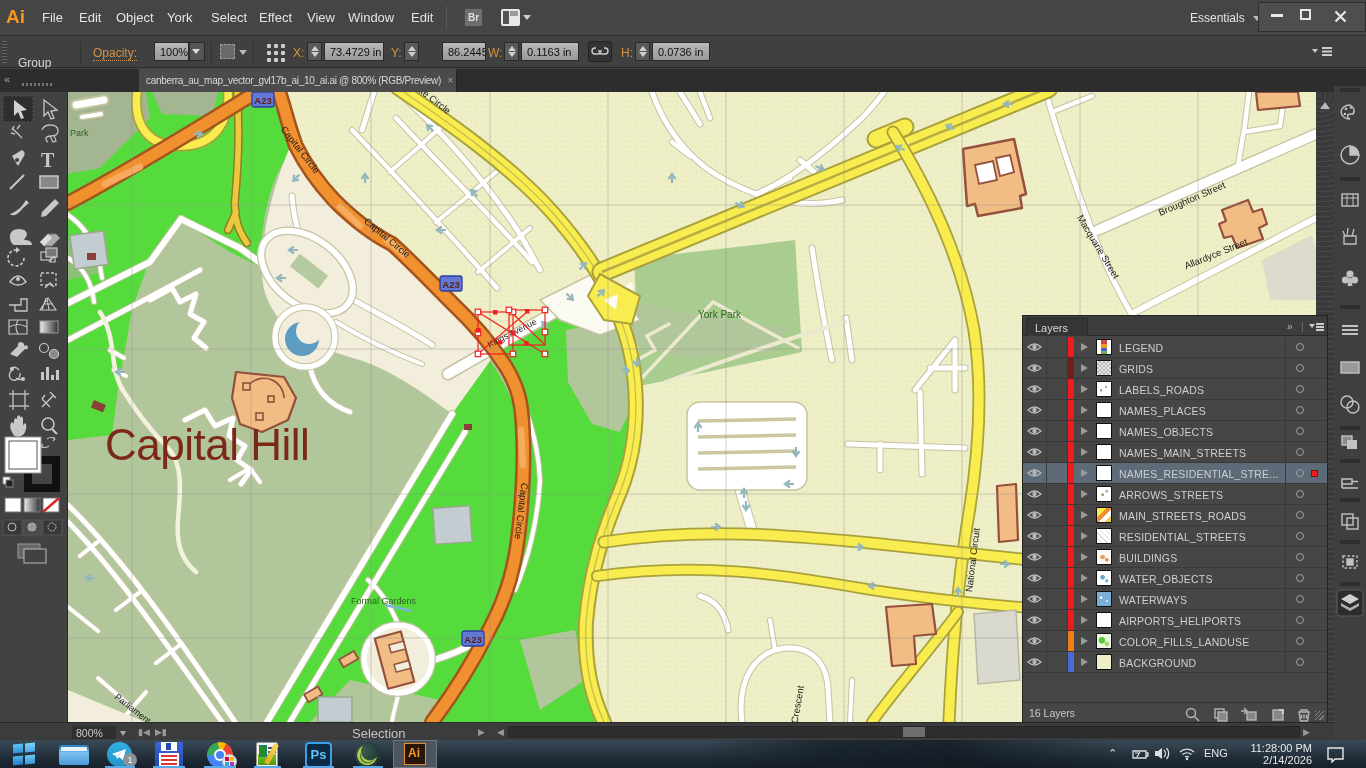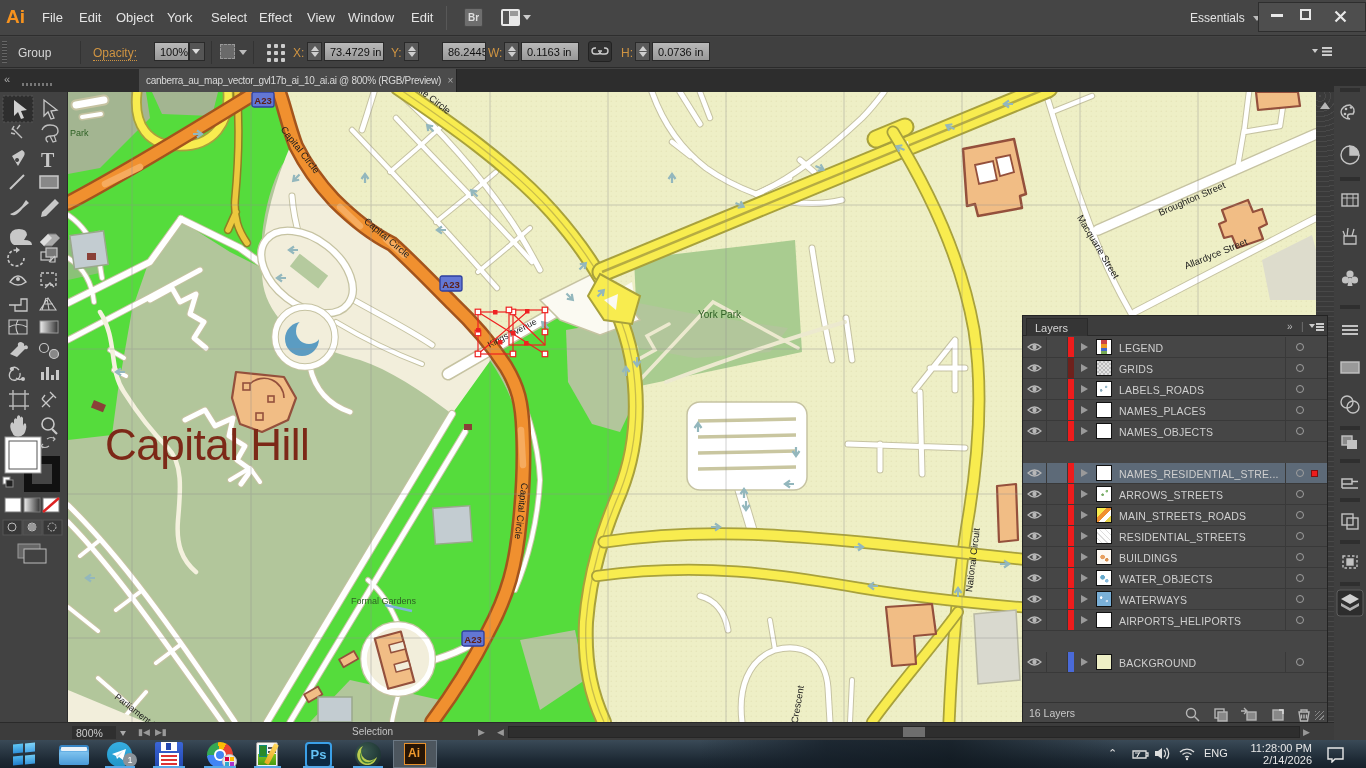--- a/index.html
+++ b/index.html
@@ -56,21 +56,21 @@
   <div class="abs" style="left:1258px;top:2px;width:108px;height:30px;background:#4e4e4e;border:1px solid #2e2e2e;"></div>
   <div class="abs" style="left:1271px;top:14px;width:12px;height:3px;background:#e8e8e8;"></div>
   <div class="abs" style="left:1300px;top:9px;width:11px;height:11px;border:2px solid #e8e8e8;"></div>
   <svg class="abs" style="left:1334px;top:10px;" width="13" height="13">
       <path d="M1.5 1.5 L11.5 11.5 M11.5 1.5 L1.5 11.5" stroke="#e8e8e8" stroke-width="2.2"></path>
     </svg>
 </div>
 
 <div class="abs" id="ctrlbar">
   <div class="abs" style="left:2px;top:4px;width:5px;height:22px;background:repeating-linear-gradient(#666 0 1px,#3a3a3a 1px 3px);"></div>
-  <div class="clab" style="left:18px;">Group</div>
+  <div class="clab" style="left:18px;margin-top:10px;">Group</div>
   <div class="abs" style="left:80px;top:4px;width:1px;height:23px;background:#333;"></div>
   <div class="abs" style="left:211px;top:4px;width:1px;height:23px;background:#333;"></div>
   <div class="abs" style="left:253px;top:4px;width:1px;height:23px;background:#333;"></div>
   <div class="olab" style="left:93px;">Opacity:</div>
   <div class="cbox" style="left:154px;width:35px;">100%</div>
   <div class="abs" style="left:189px;top:5px;width:16px;height:19px;background:#555;border:1px solid #2a2a2a;"></div>
   <div class="abs" style="left:192px;top:12px;border:4px solid transparent;border-top:5px solid #ddd;"></div>
   <div class="abs" style="left:220px;top:7px;width:15px;height:15px;border:1px dashed #999;background:#6a6a6a;"></div>
   <div class="abs" style="left:239px;top:13px;border:4px solid transparent;border-top:5px solid #bbb;"></div>
 
@@ -593,21 +593,21 @@
 
 <div class="abs" id="vscroll">
   <div class="abs" style="left:0;top:0;width:18px;height:630px;background:repeating-radial-gradient(circle at 4px 4px,#484848 0 1px,#3a3a3a 1px 5px);"></div>
   <div class="abs" style="left:4px;top:5px;width:0;height:0;border:5px solid transparent;border-bottom:7px solid #b8b8b8;"></div>
 </div>
 
 <div class="abs" id="statusbar">
   <div class="abs" style="left:72px;top:3px;width:44px;height:13px;background:#2f2f2f;color:#ccc;font-size:10.5px;padding:1px 0 0 4px;">800%</div>
   <div class="abs" style="left:120px;top:8px;border:3.5px solid transparent;border-top:5px solid #aaa;"></div>
   <div class="abs" style="left:138px;top:4px;color:#999;font-size:9px;">▮◀&nbsp;&nbsp;▶▮</div>
-  <div class="abs" style="left:352px;top:3px;color:#c4c4c4;font-size:10px;">Selection</div>
+  <div class="abs" style="left:352px;top:3px;color:#c4c4c4;font-size:13px;">Selection</div>
   <div class="abs" style="left:478px;top:4px;color:#999;font-size:9px;">▶</div>
   <div class="abs" style="left:497px;top:4px;color:#999;font-size:9px;">◀</div>
   <div class="abs" style="left:508px;top:3px;width:792px;height:12px;background:#2e2e2e;border:1px solid #262626;"></div>
   <div class="abs" style="left:903px;top:4px;width:22px;height:10px;background:#6e6e6e;"></div>
   <div class="abs" style="left:1303px;top:4px;color:#999;font-size:9px;">▶</div>
 </div>
 
 <div class="abs" id="layers">
   <div class="abs" style="left:0;top:0;width:304px;height:20px;background:#3d3d3d;border-bottom:1px solid #2a2a2a;">
     <div class="abs" style="left:3px;top:2px;width:62px;height:18px;background:#353535;border:1px solid #2a2a2a;border-bottom:none;color:#d5d5d5;font-size:11px;padding:3px 0 0 8px;">Layers</div>
@@ -680,20 +680,34 @@
         </svg>
         <div class="abs" style="left:23px;top:0;width:1px;height:21px;background:#393939;"></div>
         <div class="abs" style="left:44px;top:0;width:1px;height:21px;background:#393939;"></div>
         <div class="lbar" style="background:#ee1c1c;"></div>
         <div class="ltri"></div>
         <div class="lthumb" style="background:#fff;"></div>
         <div class="abs" style="left:262px;top:0;width:1px;height:21px;background:#393939;"></div>
         <div class="lname">NAMES_OBJECTS</div>
         <div class="lcirc"></div>
       </div>
+      <div class="lrow" style="top:105px;">
+        <svg class="leye" viewBox="0 0 15 12">
+          <path d="M1 6 Q7.5 0 14 6 Q7.5 12 1 6z" fill="none" stroke="#b8b8b8" stroke-width="1.2"></path>
+          <circle cx="7.5" cy="6" r="2.2" fill="#b8b8b8"></circle>
+        </svg>
+        <div class="abs" style="left:23px;top:0;width:1px;height:21px;background:#393939;"></div>
+        <div class="abs" style="left:44px;top:0;width:1px;height:21px;background:#393939;"></div>
+        <div class="lbar" style="background:#ee1c1c;"></div>
+        <div class="ltri"></div>
+        <div class="lthumb" style="background:#fff;"></div>
+        <div class="abs" style="left:262px;top:0;width:1px;height:21px;background:#393939;"></div>
+        <div class="lname">NAMES_MAIN_STREETS</div>
+        <div class="lcirc"></div>
+      </div>
       <div class="lrow" style="top:147px;">
         <svg class="leye" viewBox="0 0 15 12">
           <path d="M1 6 Q7.5 0 14 6 Q7.5 12 1 6z" fill="none" stroke="#b8b8b8" stroke-width="1.2"></path>
           <circle cx="7.5" cy="6" r="2.2" fill="#b8b8b8"></circle>
         </svg>
         <div class="abs" style="left:23px;top:0;width:1px;height:21px;background:#393939;"></div>
         <div class="abs" style="left:44px;top:0;width:1px;height:21px;background:#393939;"></div>
         <div class="lbar" style="background:#ee1c1c;"></div>
         <div class="ltri"></div>
         <div class="lthumb" style="background:radial-gradient(circle at 40% 55%,#7a6 1px,transparent 1.6px),radial-gradient(circle at 70% 30%,#8b7 1px,transparent 1.6px),#fff;"></div>
@@ -791,20 +805,34 @@
           <path d="M1 6 Q7.5 0 14 6 Q7.5 12 1 6z" fill="none" stroke="#b8b8b8" stroke-width="1.2"></path>
           <circle cx="7.5" cy="6" r="2.2" fill="#b8b8b8"></circle>
         </svg>
         <div class="abs" style="left:23px;top:0;width:1px;height:21px;background:#393939;"></div>
         <div class="abs" style="left:44px;top:0;width:1px;height:21px;background:#393939;"></div>
         <div class="lbar" style="background:#ee1c1c;"></div>
         <div class="ltri"></div>
         <div class="lthumb" style="background:#fff;"></div>
         <div class="abs" style="left:262px;top:0;width:1px;height:21px;background:#393939;"></div>
         <div class="lname">AIRPORTS_HELIPORTS</div>
+        <div class="lcirc"></div>
+      </div>
+      <div class="lrow" style="top:294px;">
+        <svg class="leye" viewBox="0 0 15 12">
+          <path d="M1 6 Q7.5 0 14 6 Q7.5 12 1 6z" fill="none" stroke="#b8b8b8" stroke-width="1.2"></path>
+          <circle cx="7.5" cy="6" r="2.2" fill="#b8b8b8"></circle>
+        </svg>
+        <div class="abs" style="left:23px;top:0;width:1px;height:21px;background:#393939;"></div>
+        <div class="abs" style="left:44px;top:0;width:1px;height:21px;background:#393939;"></div>
+        <div class="lbar" style="background:#f07d18;"></div>
+        <div class="ltri"></div>
+        <div class="lthumb" style="background:radial-gradient(circle at 35% 45%,#5c3 3px,transparent 3.6px),radial-gradient(circle at 70% 70%,#9d6 2px,transparent 2.6px),#f0f6e6;"></div>
+        <div class="abs" style="left:262px;top:0;width:1px;height:21px;background:#393939;"></div>
+        <div class="lname">COLOR_FILLS_LANDUSE</div>
         <div class="lcirc"></div>
       </div>
       <div class="lrow" style="top:315px;">
         <svg class="leye" viewBox="0 0 15 12">
           <path d="M1 6 Q7.5 0 14 6 Q7.5 12 1 6z" fill="none" stroke="#b8b8b8" stroke-width="1.2"></path>
           <circle cx="7.5" cy="6" r="2.2" fill="#b8b8b8"></circle>
         </svg>
         <div class="abs" style="left:23px;top:0;width:1px;height:21px;background:#393939;"></div>
         <div class="abs" style="left:44px;top:0;width:1px;height:21px;background:#393939;"></div>
         <div class="lbar" style="background:#4a6ad8;"></div>

